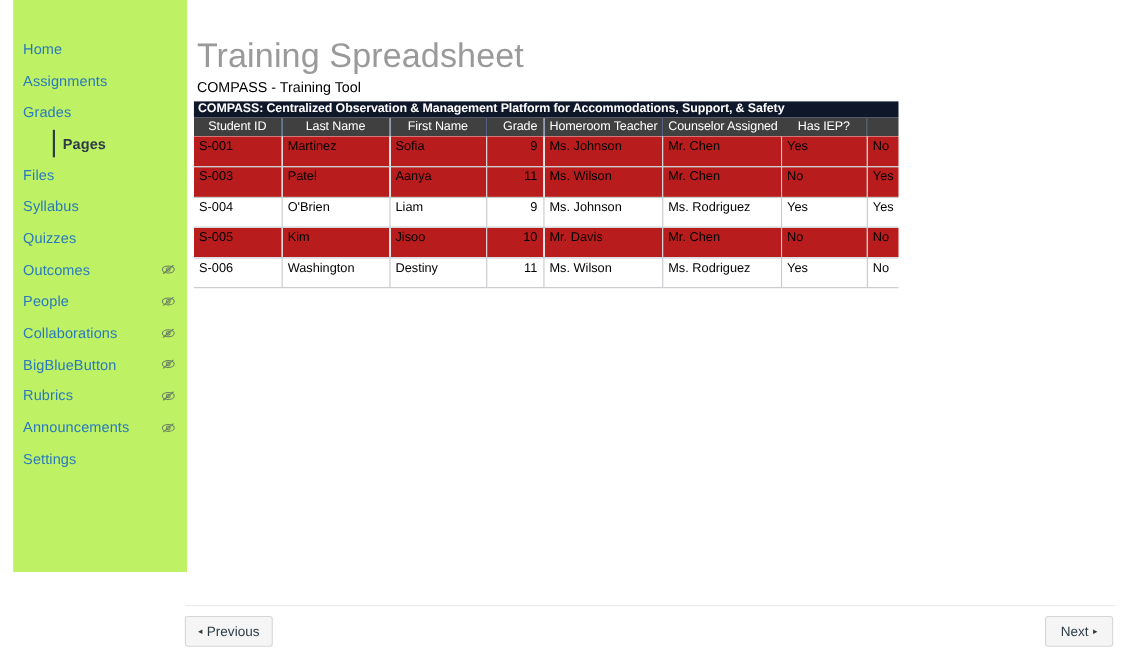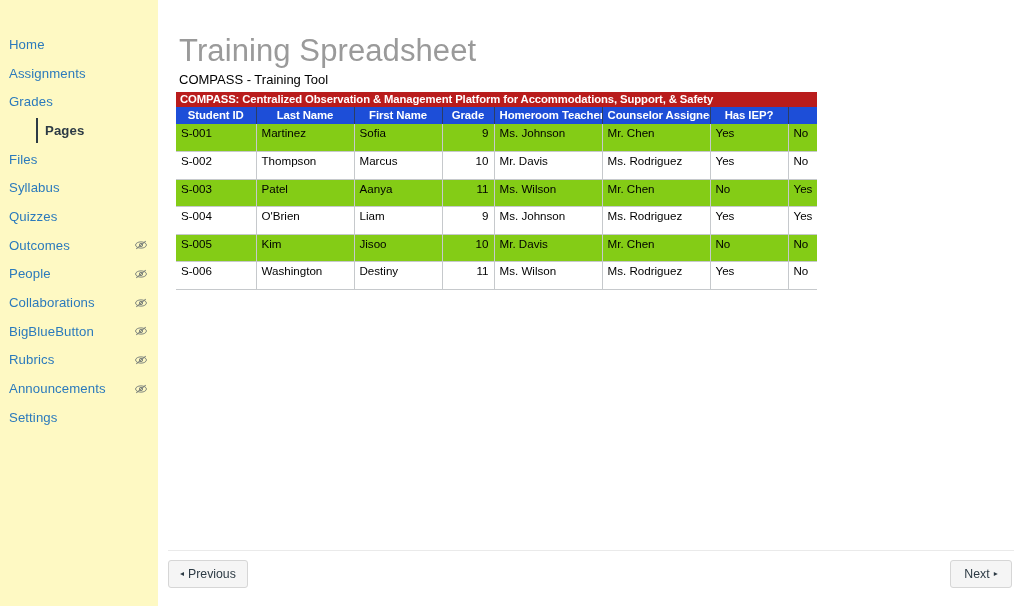--- a/index.html
+++ b/index.html
@@ -9,23 +9,23 @@
     width: 1024px; height: 606px;
     overflow: hidden;
     background: #ffffff;
     font-family: "Liberation Sans", sans-serif;
   }
 
   #page { position: relative; width: 1024px; height: 606px; background:#fff; }
 
   
   #course-nav {
-    position: absolute; left: 0; top: 0;
-    width: 158px; height: 606px;
-    background: #fef9c3;
+    position: absolute; left: 12px; top: 0;
+    width: 158px; height: 520px;
+    background: #bef264;
     padding-top: 30px;
   }
   .nav-item {
     position: relative;
     display: flex;
     align-items: center;
     height: 28.7px;
     padding-left: 9px;
     padding-right: 10px;
     font-size: 13.2px;
@@ -100,57 +100,57 @@
   table.sheet {
     border-collapse: collapse;
     table-layout: fixed;
     width: 740px;      
     font-size: 11.6px;
     color: #000;
     font-family: "Liberation Sans", sans-serif;
   }
 
   table.sheet tr.banner-row td {
-    background: #b91c1c;
+    background: #0f172a;
     color: #ffffff;
     font-weight: bold;
     font-size: 11.3px;
     padding: 1px 4px 2px 4px;
     height: 15px;
     border: none;
     white-space: nowrap;
     letter-spacing: -.1px;
   }
 
   table.sheet tr.head-row th {
-    background: #1d4ed8;
+    background: #404040;
     color: #ffffff;
-    font-weight: bold;
+    font-weight: normal;
     font-size: 11.4px;
     height: 17px;
     padding: 1px 5px 2px 5px;
     text-align: center;
     white-space: nowrap;
     overflow: hidden;
     border-right: 1px solid #2B3E63;
     letter-spacing: -.1px;
   }
-  table.sheet tr.head-row th.ta-r { text-align: center; }
+  table.sheet tr.head-row th.ta-r { text-align: right; }
 
   table.sheet td.cell {
     height: 27.5px;
     padding: 2px 5px 2px 5px;
     border-right: 1px solid #C6C9CC;
     border-bottom: 1px solid #C6C9CC;
     white-space: nowrap;
     overflow: hidden;
     vertical-align: top;
     line-height: 13px;
   }
-  table.sheet tr.alt td.cell { background: #84cc16; }
+  table.sheet tr.alt td.cell { background: #b91c1c; }
   table.sheet tr.plain td.cell { background: #FFFFFF; }
   td.cell.ta-r { text-align: right; }
 
   
   #footer-rule {
     position: absolute;
     left: 10px; top: 550px;
     width: 846px; height: 1px;
     background: #EAEAEA;
   }
@@ -305,30 +305,20 @@
               <tr class="alt">
                 <td class="cell">S-001</td>
                 <td class="cell">Martinez</td>
                 <td class="cell">Sofia</td>
                 <td class="cell ta-r">9</td>
                 <td class="cell">Ms. Johnson</td>
                 <td class="cell">Mr. Chen</td>
                 <td class="cell">Yes</td>
                 <td class="cell">No</td>
               </tr>
-              <tr class="plain">
-                <td class="cell">S-002</td>
-                <td class="cell">Thompson</td>
-                <td class="cell">Marcus</td>
-                <td class="cell ta-r">10</td>
-                <td class="cell">Mr. Davis</td>
-                <td class="cell">Ms. Rodriguez</td>
-                <td class="cell">Yes</td>
-                <td class="cell">No</td>
-              </tr>
               <tr class="alt">
                 <td class="cell">S-003</td>
                 <td class="cell">Patel</td>
                 <td class="cell">Aanya</td>
                 <td class="cell ta-r">11</td>
                 <td class="cell">Ms. Wilson</td>
                 <td class="cell">Mr. Chen</td>
                 <td class="cell">No</td>
                 <td class="cell">Yes</td>
               </tr>

